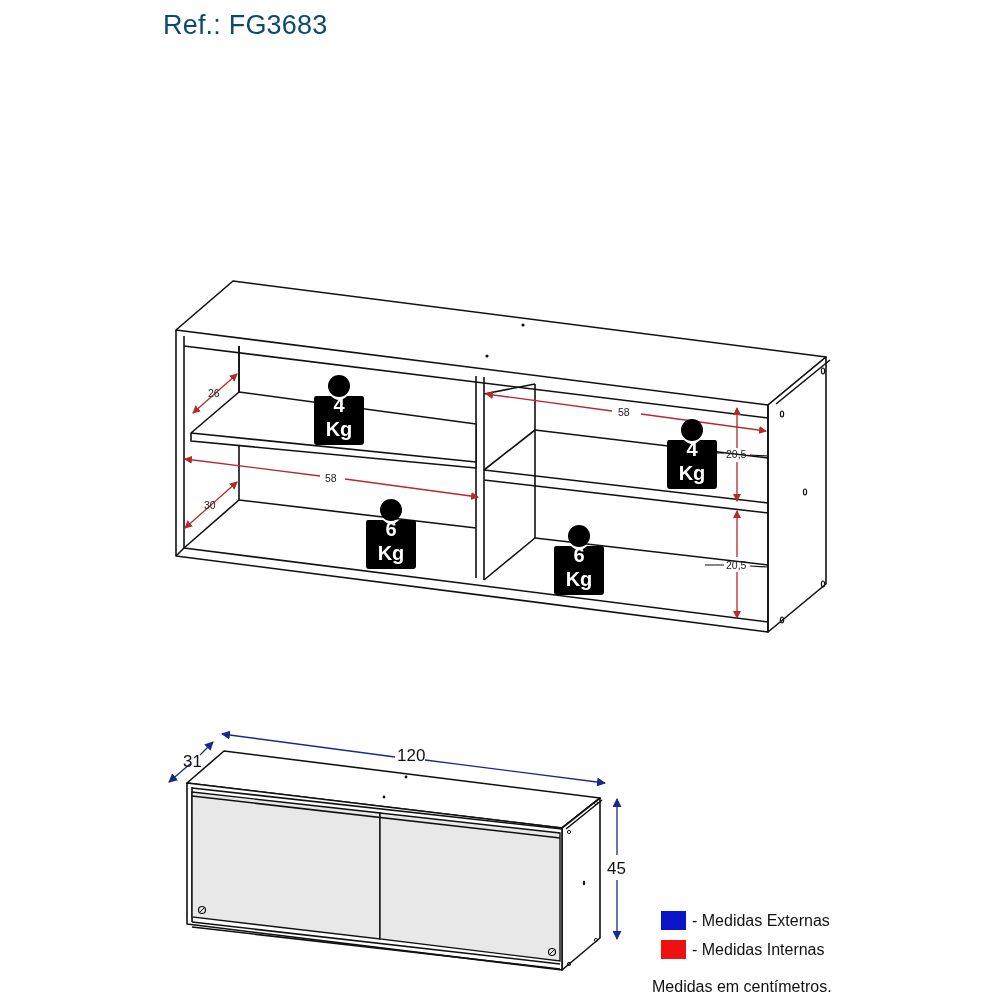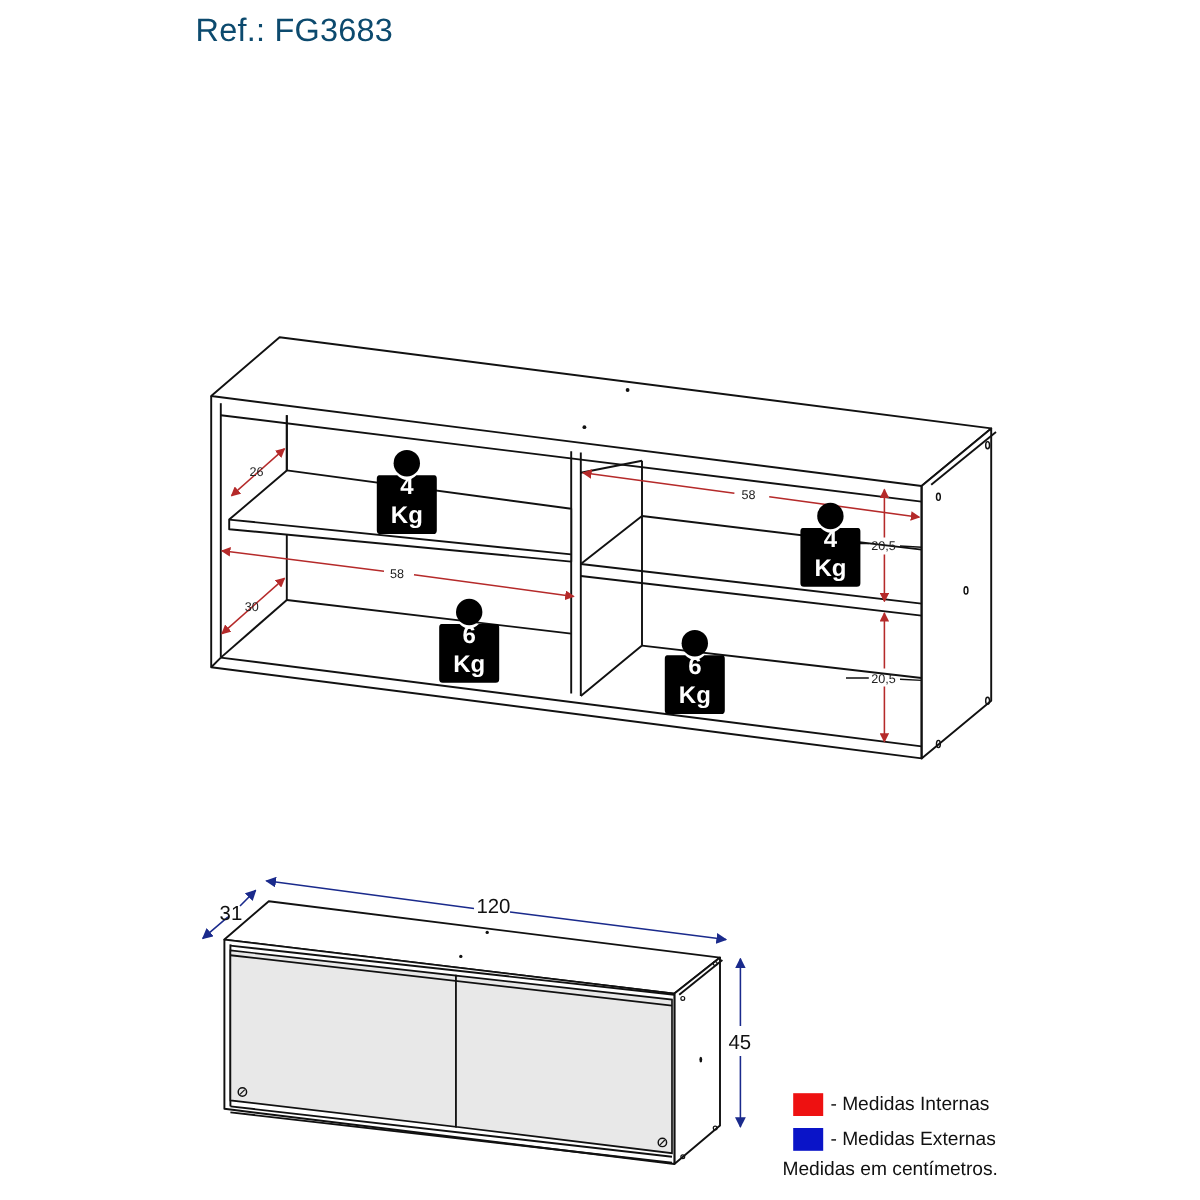--- a/index.html
+++ b/index.html
@@ -10,21 +10,21 @@
   .face { fill: #ffffff; stroke: #111; stroke-width: 1.6; stroke-linejoin: round; }
   .glass { fill: #e8e8e8; stroke: #111; stroke-width: 1.4; }
   .dim-int { stroke: #b52a2a; stroke-width: 1.3; fill: none; }
   .dim-ext { stroke: #1a2a8c; stroke-width: 1.3; fill: none; }
   .dimtxt { font-family: "Liberation Sans", sans-serif; font-size: 10.5px; fill: #222; }
   .dimtxt-lg { font-family: "Liberation Sans", sans-serif; font-size: 17px; fill: #111; }
   .wt-txt { font-family: "Liberation Sans", sans-serif; font-weight: bold; fill: #fff; }
   .legend { position: absolute; left: 652px; top: 906px; font-size: 16px; color: #111; }
   .legend .row { display: flex; align-items: center; height: 29px; }
   .legend .sw { width: 25px; height: 19px; margin-left: 9px; margin-right: 6px; }
-  .legend .note { margin-top: 2px; }
+  .legend .note { margin-top: 14px; }
 </style>
 </head>
 <body>
 
 <div class="title">Ref.: FG3683</div>
 
 <svg class="drawing" viewBox="0 0 1000 1000">
   <defs>
     <marker id="arR" markerWidth="8" markerHeight="8" refX="7" refY="4" orient="auto-start-reverse" markerUnits="userSpaceOnUse">
       <path d="M0,0 L8,4 L0,8 Z" fill="#b52a2a"></path>
@@ -146,21 +146,21 @@
     <path class="dim-ext" d="M169,782 L190,764 M200,755 L213,742" marker-start="url(#arB)" marker-end="url(#arB)"></path>
     <path class="dim-ext" d="M617,799 L617,855 M617,880 L617,939" marker-start="url(#arB)" marker-end="url(#arB)"></path>
   </g>
   <text class="dimtxt-lg" x="397" y="761">120</text>
   <text class="dimtxt-lg" x="183" y="767">31</text>
   <text class="dimtxt-lg" x="607" y="874">45</text>
 </svg>
 
 <div class="legend">
   <div class="row">
+    <span class="sw" style="background:#0a14c8"></span>
+    <span>- Medidas Externas</span>
+  </div>
+  <div class="row">
     <span class="sw" style="background:#ee1111"></span>
     <span>- Medidas Internas</span>
-  </div>
-  <div class="row">
-    <span class="sw" style="background:#0a14c8"></span>
-    <span>- Medidas Externas</span>
   </div>
   <div class="note">Medidas em centímetros.</div>
 </div>
 
 </body></html>

